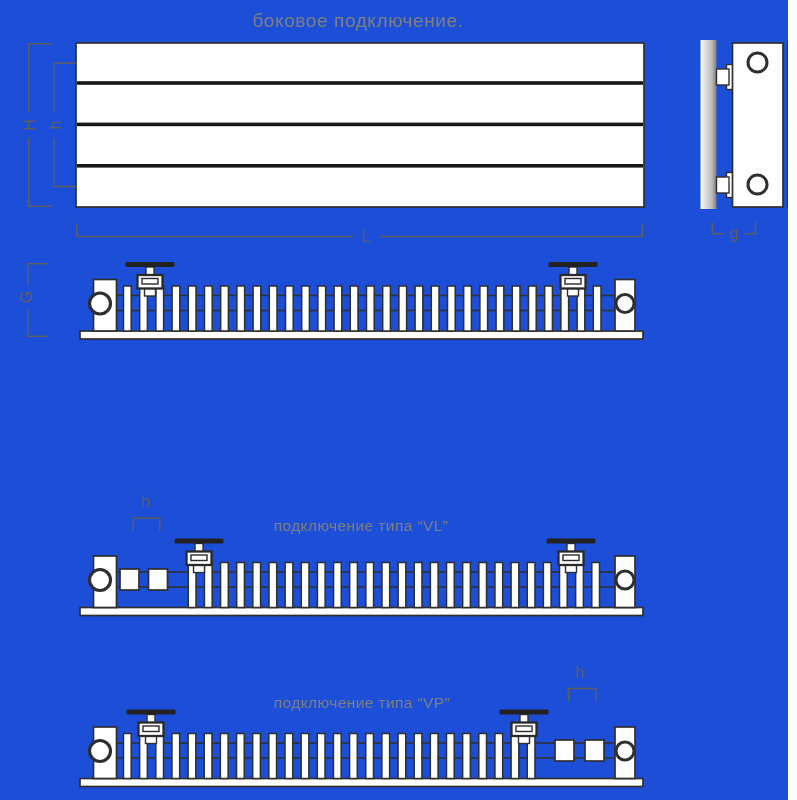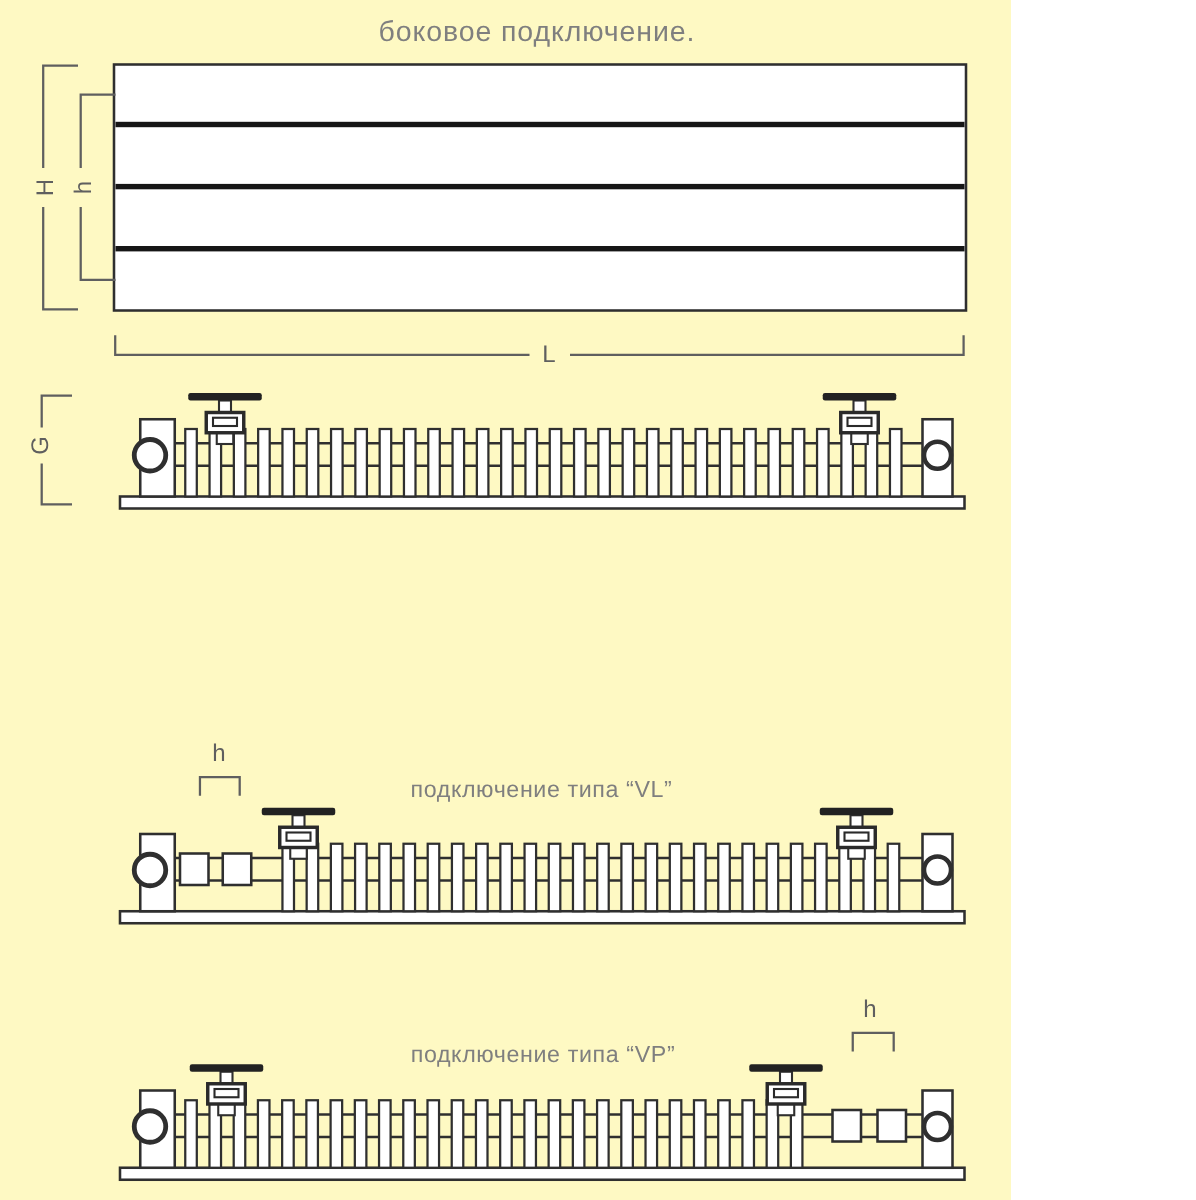--- a/index.html
+++ b/index.html
@@ -1,16 +1,16 @@
 <!DOCTYPE html>
 <html><head>
 <meta charset="utf-8">
 <style>
   html,body{margin:0;padding:0;background:#ffffff;}
-  #stage{position:relative;width:674px;height:800px;background:#fef9c3;overflow:hidden;
+  #stage{position:relative;width:788px;height:800px;background:#1d4ed8;overflow:hidden;
          font-family:"Liberation Sans", sans-serif;}
   svg{position:absolute;left:0;top:0;}
   .ln{fill:#ffffff;stroke:#2f2f2f;stroke-width:1.7;}
   .ln-thin{fill:#ffffff;stroke:#2f2f2f;stroke-width:1.4;}
   .pipe{stroke:#2f2f2f;stroke-width:1.6;fill:none;}
   .sep{fill:#161616;stroke:none;}
   .dim{stroke:#5f5f5f;stroke-width:1.5;fill:none;}
   .dimtxt{fill:#5f5f5f;font-size:16px;font-family:"Liberation Sans",sans-serif;}
   .caption{fill:#7f7f7f;font-size:15.5px;font-family:"Liberation Sans",sans-serif;letter-spacing:.4px;}
   .maintitle{fill:#7f7f7f;font-size:19px;font-family:"Liberation Sans",sans-serif;letter-spacing:.6px;}

